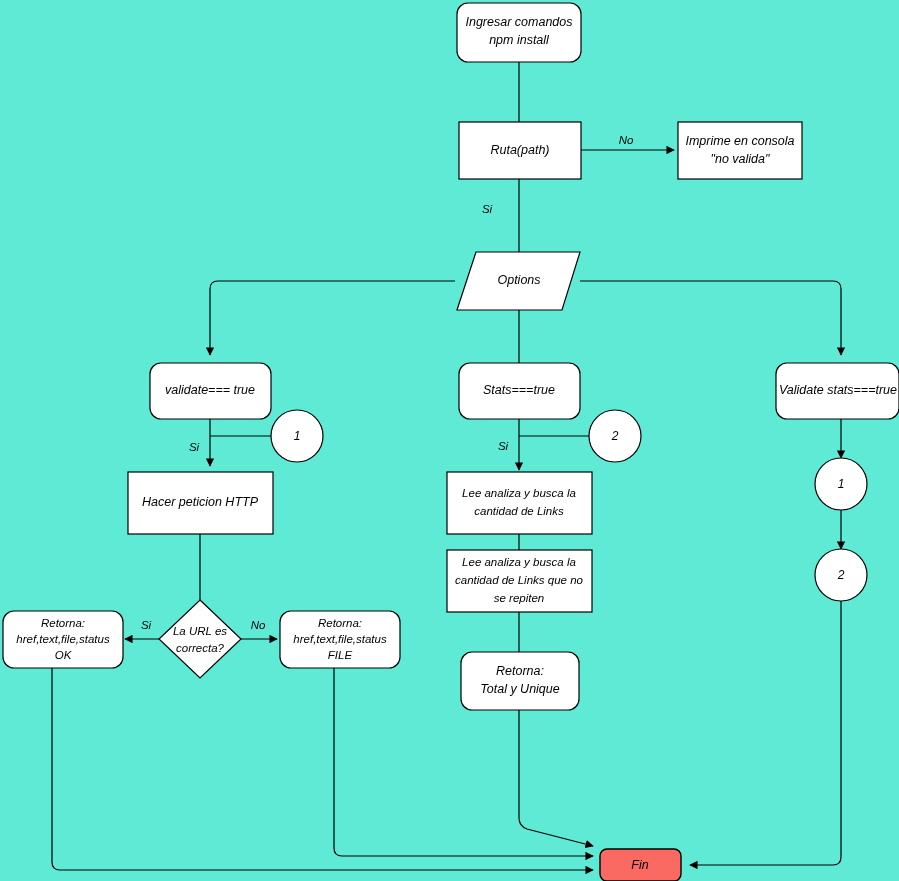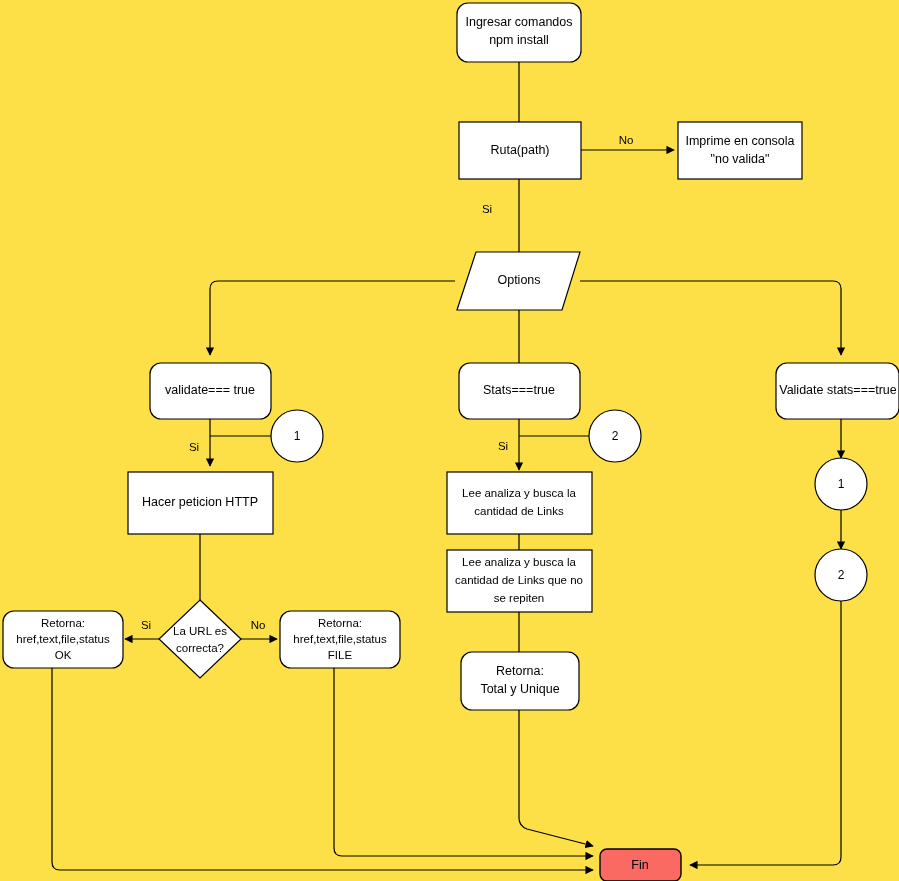--- a/index.html
+++ b/index.html
@@ -11,21 +11,22 @@
   body {
     font-family: "Liberation Sans", sans-serif;
     width: 899px;
     height: 881px;
     overflow: hidden;
   }
   #diagram-root {
     position: relative;
     width: 899px;
     height: 881px;
-    background: #fde047;
+    background: #5eead4;
+    font-style: italic;
   }
   svg#flow-svg {
     position: absolute;
     top: 0;
     left: 0;
     width: 899px;
     height: 881px;
   }
   .node-shape {
     fill: #ffffff;

